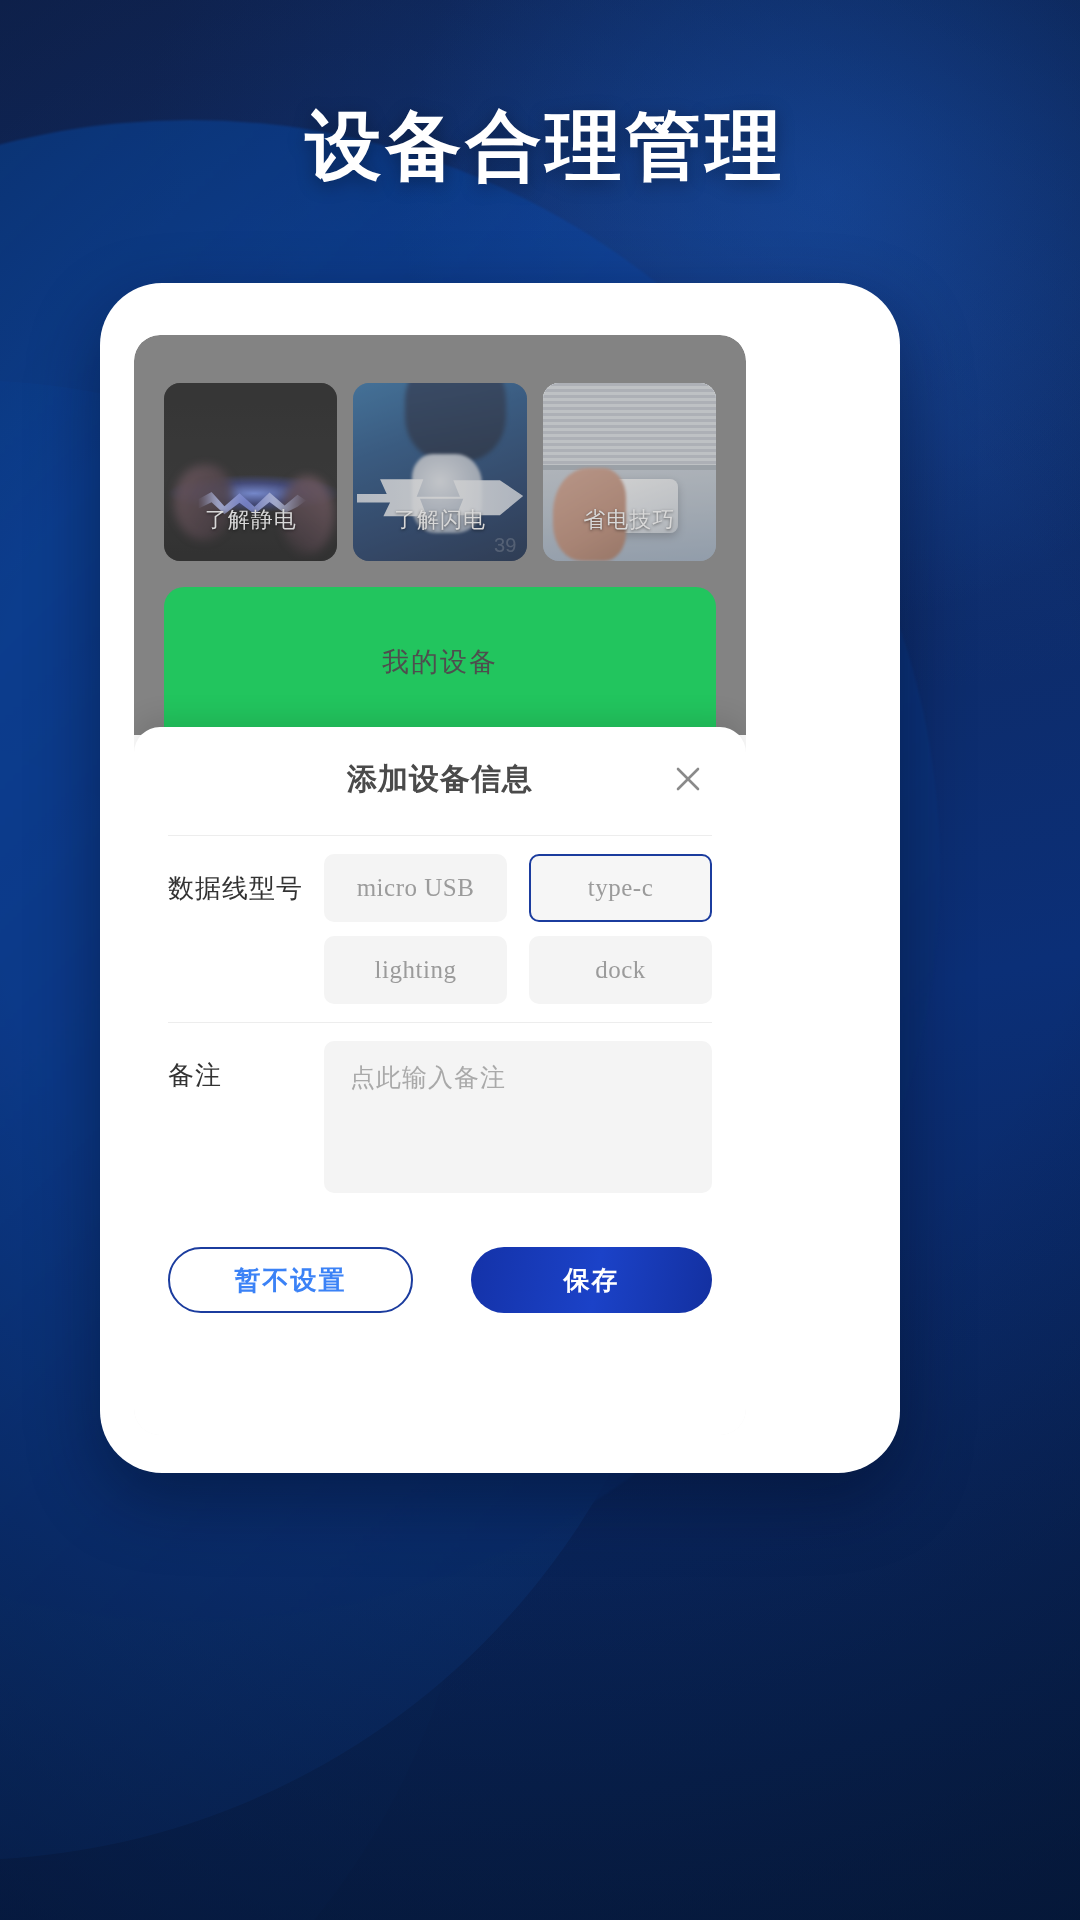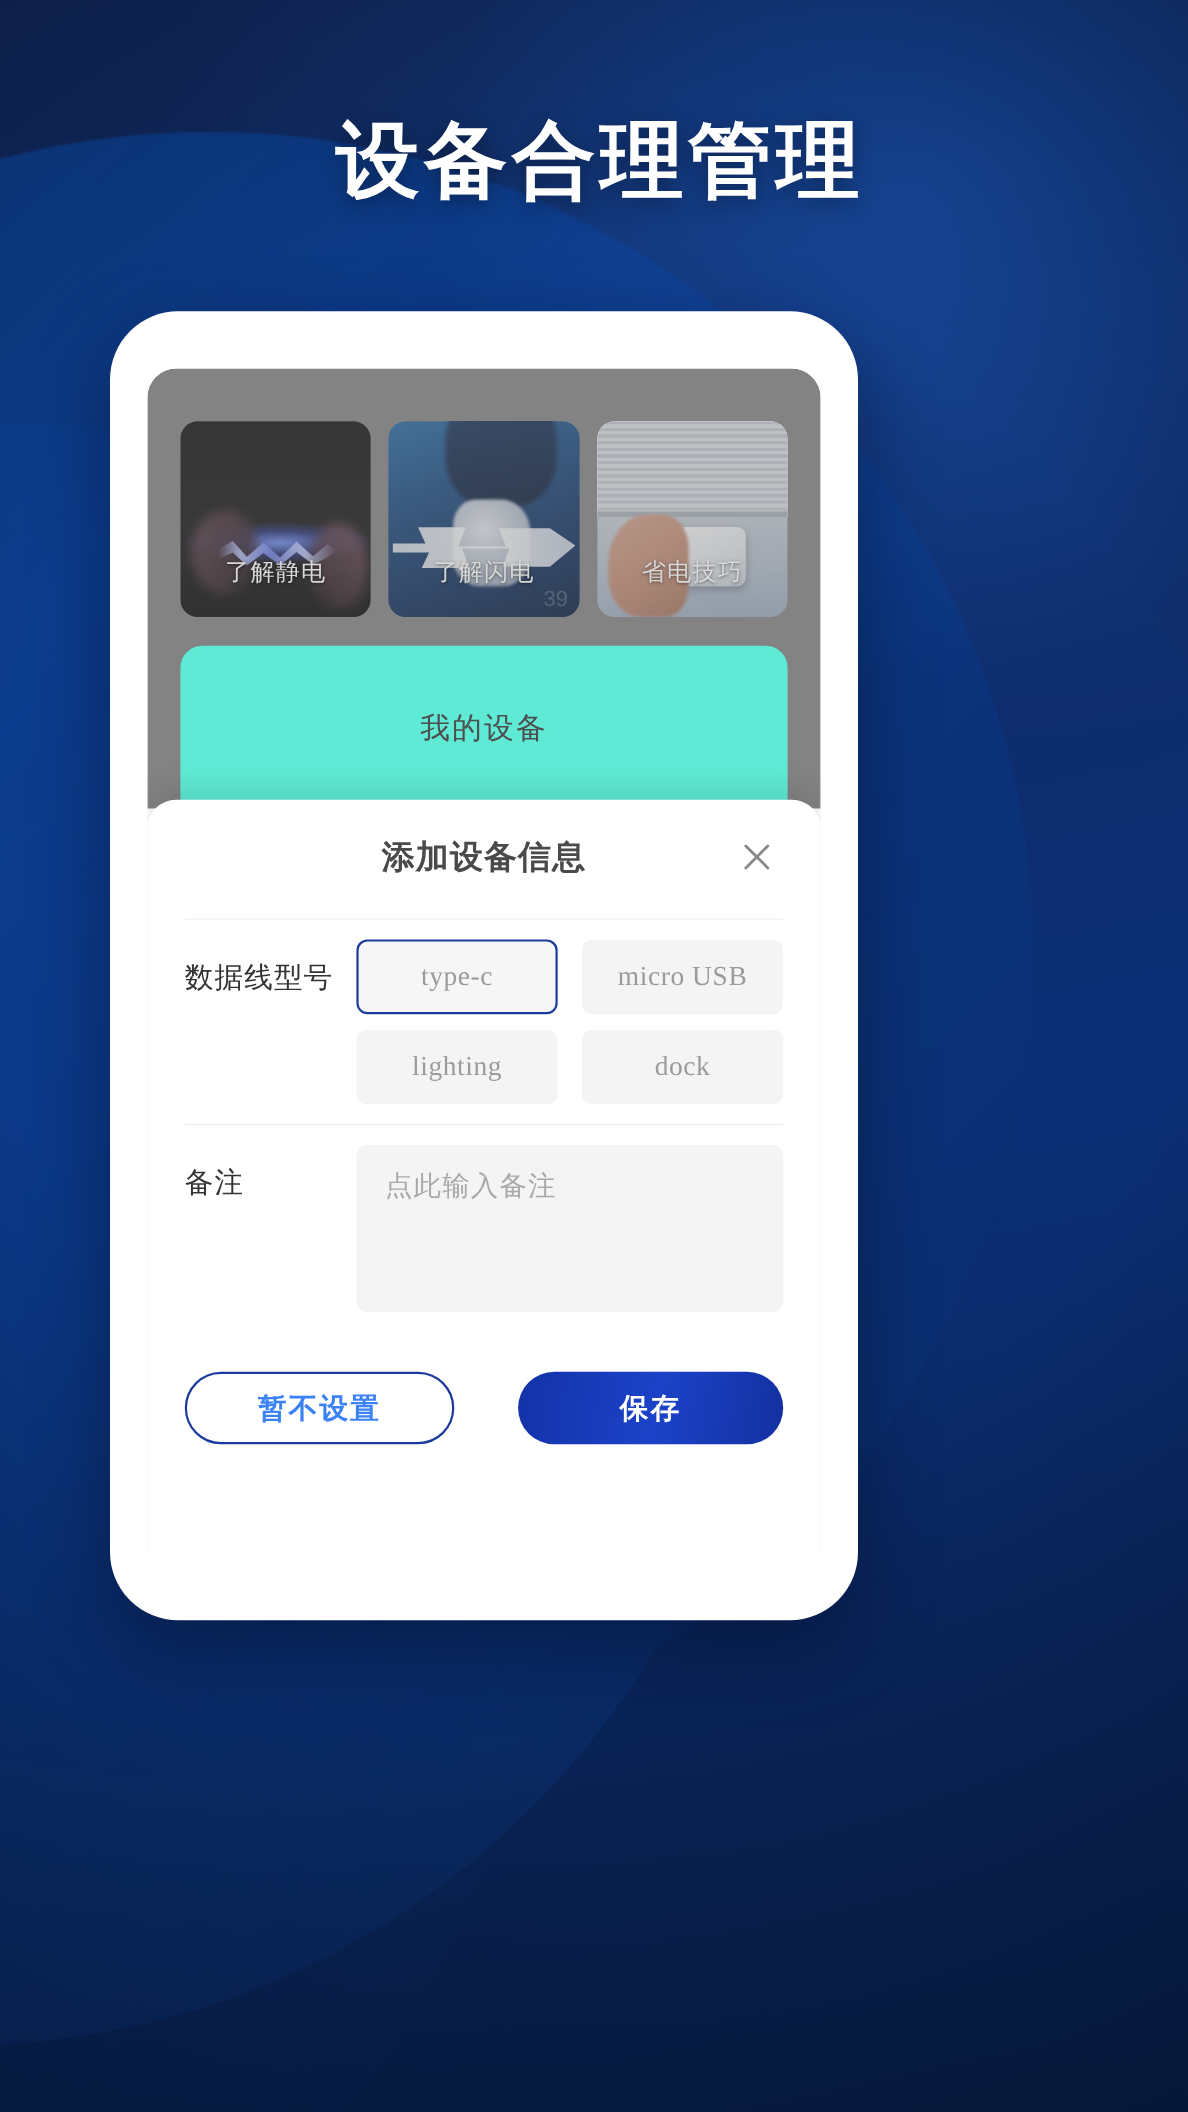--- a/index.html
+++ b/index.html
@@ -67,21 +67,21 @@
     letter-spacing:4px;
     text-shadow:0 4px 18px rgba(0,0,0,.35);
     z-index:5;
     padding-left:11px;
   }
 
   
   .phone {
     position:absolute;
     left:100px; top:283px;
-    width:680px; height:1190px;
+    width:800px; height:1190px;
     background:#ffffff;
     border-radius:62px;
     box-shadow:0 26px 70px rgba(2,12,35,.45);
     z-index:4;
     padding:52px 34px 0 34px;
   }
   .screen {
     position:relative;
     width:612px; height:1100px;
     border-radius:26px;
@@ -191,21 +191,21 @@
     position:absolute;left:6%;top:48%;width:42%;height:52%;z-index:2;
     background:linear-gradient(150deg,#d9a58f 0%,#c08a73 65%,#a87660 100%);
     border-radius:48% 32% 30% 40%;
     filter:blur(1.5px);
   }
 
   
   .my-device-panel {
     margin-top:26px;
     height:150px;
-    background:#5eead4;
+    background:#22c55e;
     border-radius:20px 20px 0 0;
     display:flex; align-items:center; justify-content:center;
   }
   .my-device-title {
     color:#4e4e4e;
     font-size:27px;
     letter-spacing:2px;
   }
 
   
@@ -366,22 +366,22 @@
           </svg>
         </div>
       </div>
 
 
       <div class="divider"></div>
 
       <div class="row">
         <div class="row-label">数据线型号</div>
         <div class="chips">
+          <div class="chip">micro USB</div>
           <div class="chip selected">type-c</div>
-          <div class="chip">micro USB</div>
           <div class="chip">lighting</div>
           <div class="chip">dock</div>
         </div>
       </div>
 
       <div class="divider"></div>
 
       <div class="row">
         <div class="row-label">备注</div>
         <div class="field textarea">

